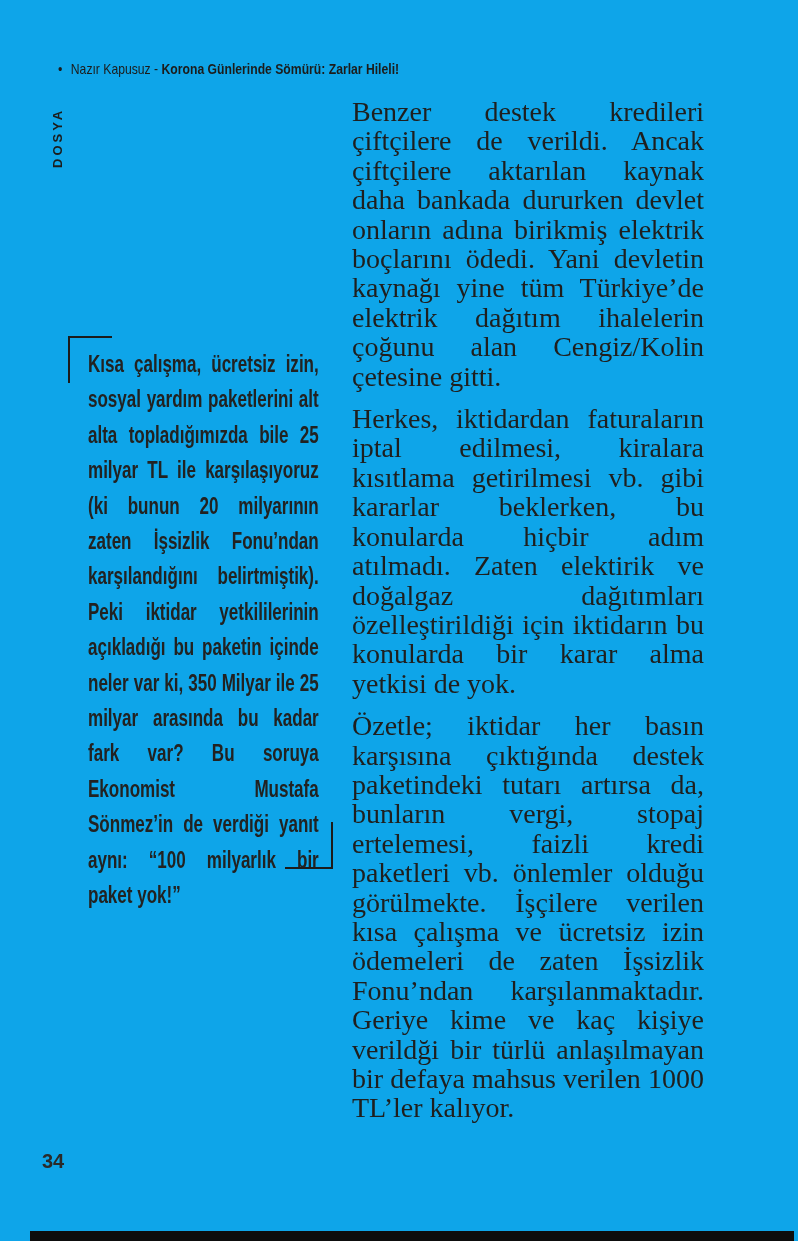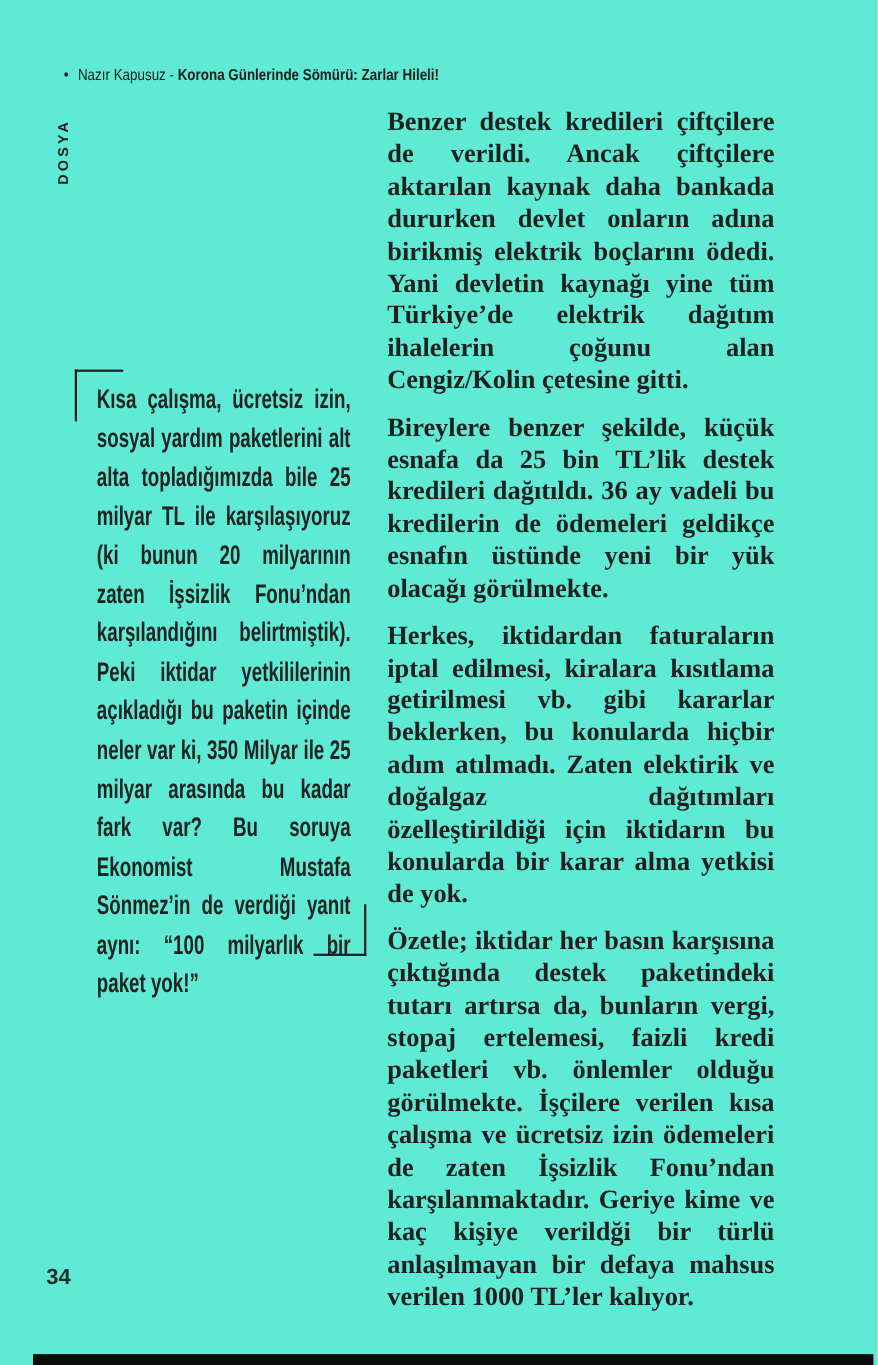--- a/index.html
+++ b/index.html
@@ -2,21 +2,21 @@
 <html lang="tr"><head>
 <meta charset="utf-8">
 <style>
   * { margin: 0; padding: 0; box-sizing: border-box; }
   html, body { background: #e8e8e8; }
   .page {
     position: relative;
     width: 798px;
     height: 1241px;
     margin: 0 auto;
-    background: #5eead4;
+    background: #0ea5e9;
     overflow: hidden;
     color: #1c1c1b;
   }
 
   
   .header {
     position: absolute;
     left: 58px;
     top: 60px;
     white-space: nowrap;
@@ -80,25 +80,24 @@
     border-right: 2px solid #1c1c1b;
   }
 
   
   .article {
     position: absolute;
     left: 352px;
     top: 97px;
     width: 352px;
     font-family: "Liberation Serif", serif;
-    font-size: 24px;
+    font-size: 28px;
     line-height: 29.4px;
     text-align: justify;
     color: #1f1f1e;
-    font-weight: bold;
   }
   .article p { margin-bottom: 13px; }
 
   
   .page-number {
     position: absolute;
     left: 42px;
     top: 1150px;
     font-family: "Liberation Sans", sans-serif;
     font-weight: 700;
@@ -126,21 +125,20 @@
   </div>
 
   <div class="dosya">DOSYA</div>
 
   <div class="bracket-open"></div>
   <div class="pullquote" lang="tr">Kısa çalışma, ücretsiz izin, sosyal yardım paketlerini alt alta topladığımızda bile 25 milyar TL ile karşılaşıyoruz (ki bunun 20 milyarının zaten İşsizlik Fonu’ndan karşılandığını belirtmiştik). Peki iktidar yetkililerinin açıkladığı bu paketin içinde neler var ki, 350 Milyar ile 25 milyar arasında bu kadar fark var? Bu soruya Ekonomist Mustafa Sönmez’in de verdiği yanıt aynı: “100 milyarlık bir paket yok!”</div>
   <div class="bracket-close"></div>
 
   <div class="article">
     <p>Benzer destek kredileri çiftçilere de verildi. Ancak çiftçilere aktarılan kaynak daha bankada dururken devlet onların adına birikmiş elektrik boçlarını ödedi. Yani devletin kaynağı yine tüm Türkiye’de elektrik dağıtım ihalelerin çoğunu alan Cengiz/Kolin çetesine gitti.</p>
-    <p>Bireylere benzer şekilde, küçük esnafa da 25 bin TL’lik destek kredileri dağıtıldı. 36 ay vadeli bu kredilerin de ödemeleri geldikçe esnafın üstünde yeni bir yük olacağı görülmekte.</p>
     <p>Herkes, iktidardan faturaların iptal edilmesi, kiralara kısıtlama getirilmesi vb. gibi kararlar beklerken, bu konularda hiçbir adım atılmadı. Zaten elektirik ve doğalgaz dağıtımları özelleştirildiği için iktidarın bu konularda bir karar alma yetkisi de yok.</p>
     <p>Özetle; iktidar her basın karşısına çıktığında destek paketindeki tutarı artırsa da, bunların vergi, stopaj ertelemesi, faizli kredi paketleri vb. önlemler olduğu görülmekte. İşçilere verilen kısa çalışma ve ücretsiz izin ödemeleri de zaten İşsizlik Fonu’ndan karşılanmaktadır. Geriye kime ve kaç kişiye verildği bir türlü anlaşılmayan bir defaya mahsus verilen 1000 TL’ler kalıyor.</p>
   </div>
 
   <div class="page-number">34</div>
 
   <div class="bottom-bar"></div>
 
 </div>
 

